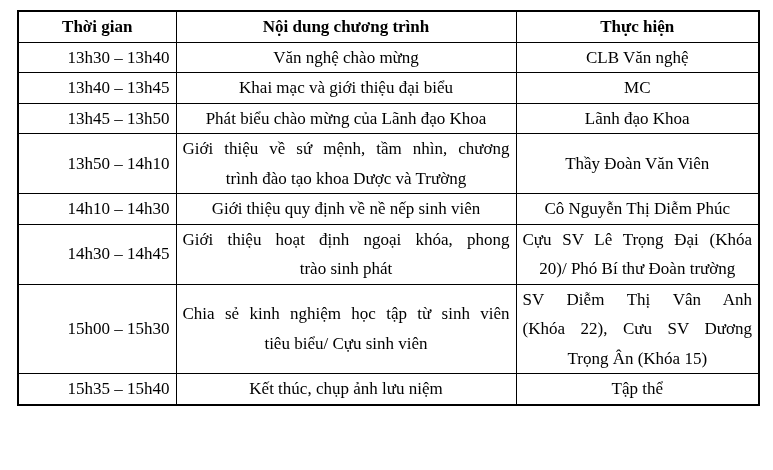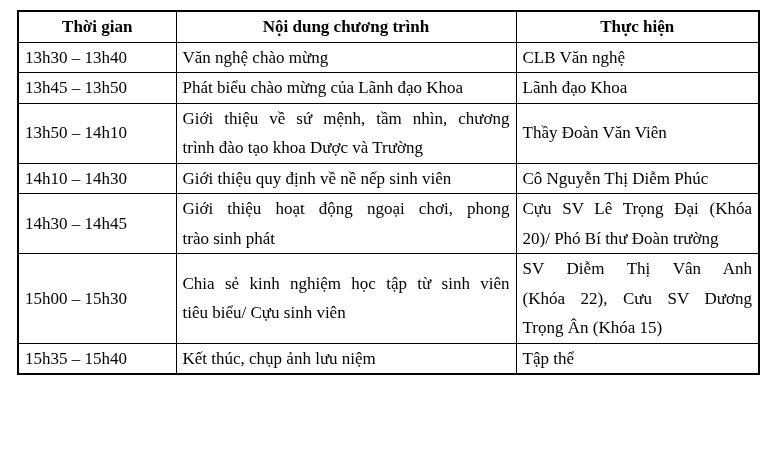--- a/index.html
+++ b/index.html
@@ -37,27 +37,27 @@
     vertical-align: middle;
     overflow: hidden;
   }
   table.schedule thead tr { height: 30px; }
   table.schedule tbody tr { height: 30px; }
   th.hdr {
     font-weight: bold;
     text-align: center;
   }
   td.time-cell {
-    text-align: left;
+    text-align: right;
     margin-left: 44px;
   }
   td.content-cell, td.performer-cell {
     text-align: left;
   }
-  .line { white-space: normal; }
+  .line { white-space: normal; text-align: center; }
   .line.just {
     text-align: justify;
     text-align-last: justify;
   }
 </style>
 </head>
 <body>
 
 <div class="page">
   <table class="schedule">
@@ -77,20 +77,29 @@
         <tr>
           <td class="time-cell">13h30 – 13h40</td>
           <td class="content-cell">
             <div class="line">Văn nghệ chào mừng</div>
           </td>
           <td class="performer-cell">
             <div class="line">CLB Văn nghệ</div>
           </td>
         </tr>
         <tr>
+          <td class="time-cell">13h40 – 13h45</td>
+          <td class="content-cell">
+            <div class="line">Khai mạc và giới thiệu đại biểu</div>
+          </td>
+          <td class="performer-cell">
+            <div class="line">MC</div>
+          </td>
+        </tr>
+        <tr>
           <td class="time-cell">13h45 – 13h50</td>
           <td class="content-cell">
             <div class="line">Phát biểu chào mừng của Lãnh đạo Khoa</div>
           </td>
           <td class="performer-cell">
             <div class="line">Lãnh đạo Khoa</div>
           </td>
         </tr>
         <tr>
           <td class="time-cell">13h50 – 14h10</td>
@@ -107,21 +116,21 @@
           <td class="content-cell">
             <div class="line">Giới thiệu quy định về nề nếp sinh viên</div>
           </td>
           <td class="performer-cell">
             <div class="line">Cô Nguyễn Thị Diễm Phúc</div>
           </td>
         </tr>
         <tr>
           <td class="time-cell">14h30 – 14h45</td>
           <td class="content-cell">
-            <div class="line just">Giới thiệu hoạt động ngoại chơi, phong</div>
+            <div class="line just">Giới thiệu hoạt định ngoại khóa, phong</div>
             <div class="line">trào sinh phát</div>
           </td>
           <td class="performer-cell">
             <div class="line just">Cựu SV Lê Trọng Đại (Khóa</div>
             <div class="line">20)/ Phó Bí thư Đoàn trường</div>
           </td>
         </tr>
         <tr>
           <td class="time-cell">15h00 – 15h30</td>
           <td class="content-cell">

